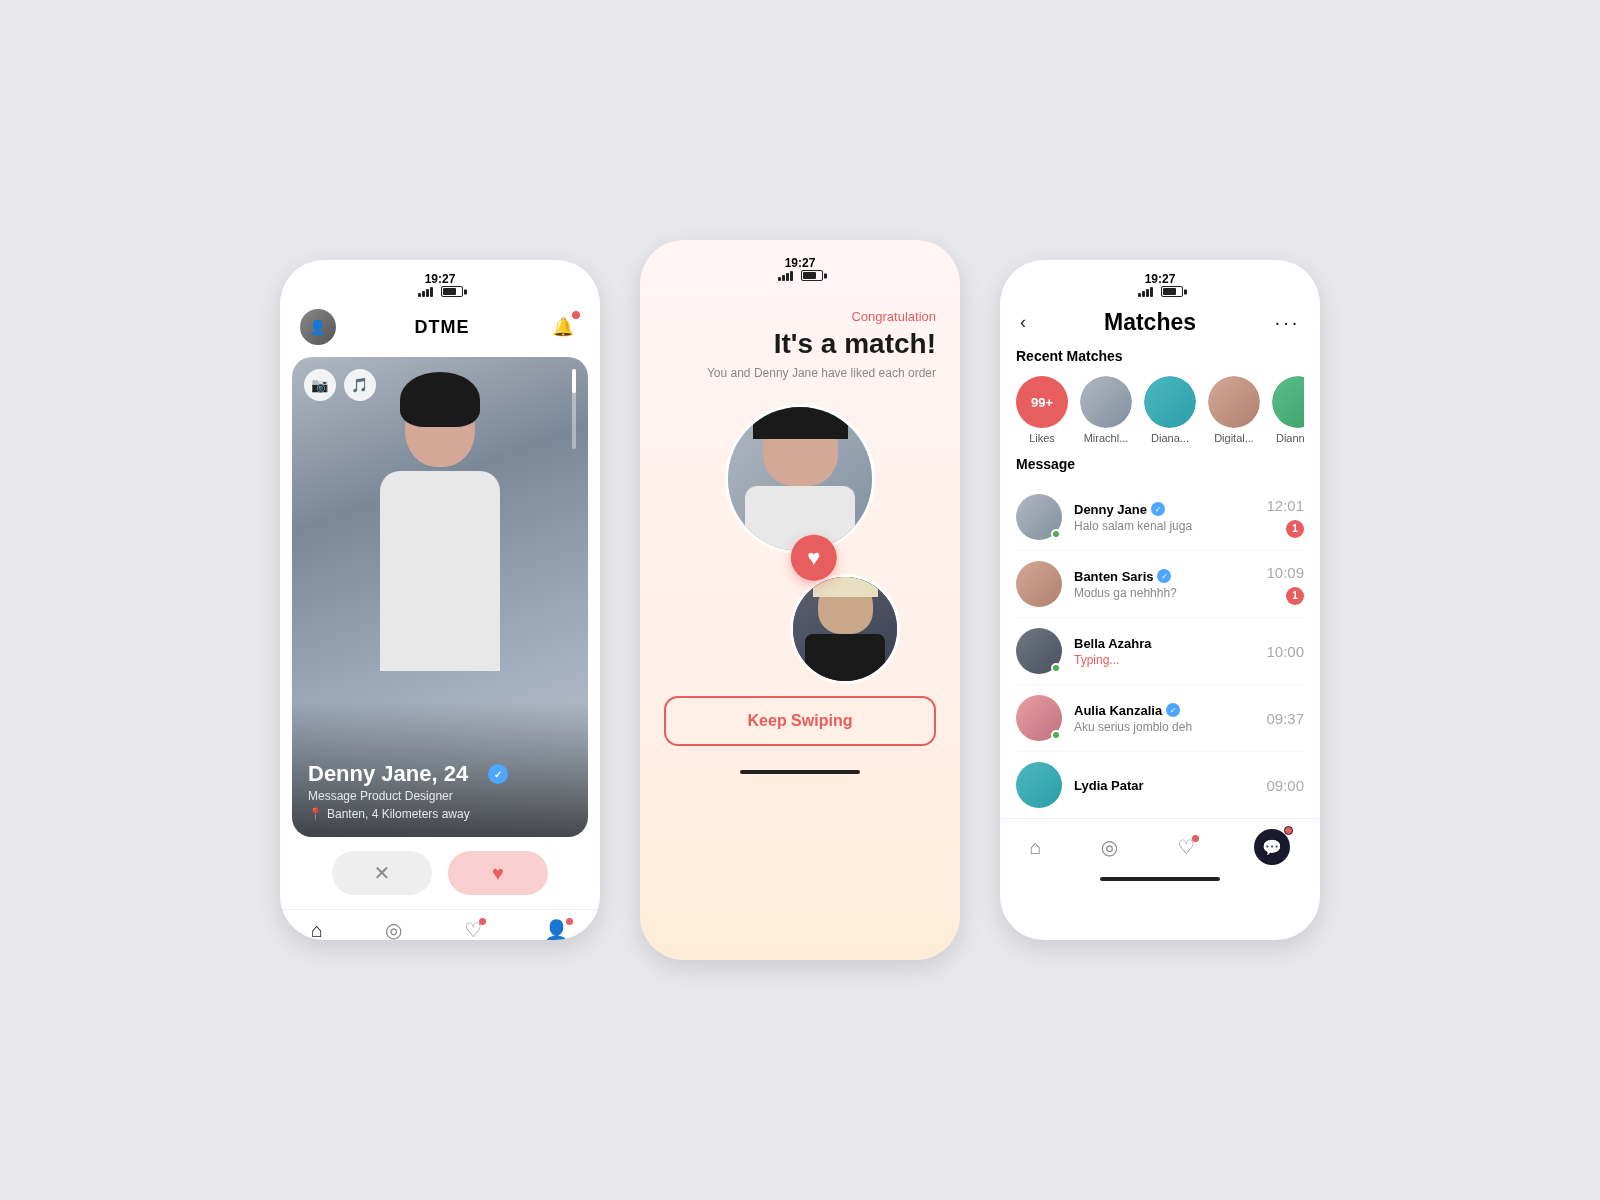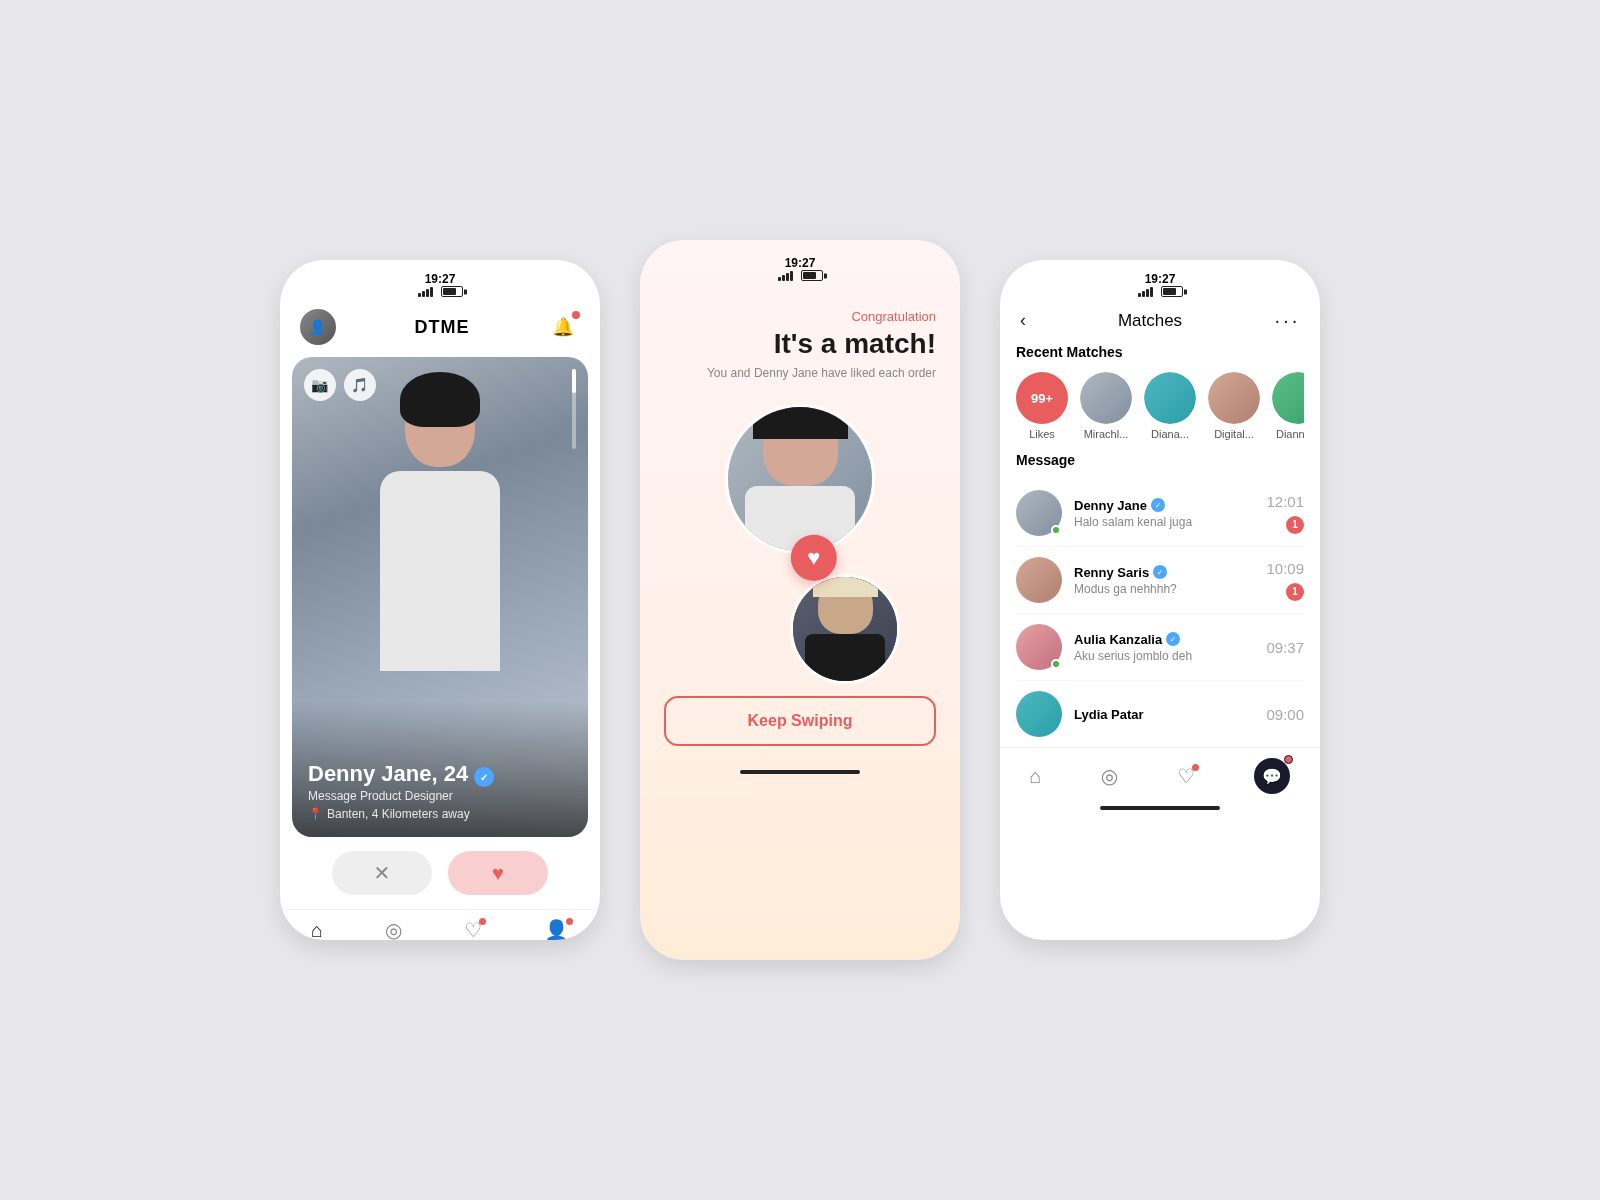--- a/index.html
+++ b/index.html
@@ -212,22 +212,22 @@
       left: 0;
       right: 0;
       padding: 60px 16px 16px;
       background: linear-gradient(to top, rgba(0,0,0,0.65) 0%, transparent 100%);
     }
     .card-name {
       color: #fff;
       font-size: 22px;
       font-weight: 700;
       display: flex;
-      align-items: flex-end;
-      gap: 6px;
+      align-items: center;
+      gap: 20px;
     }
     .verified-badge {
       width: 20px;
       height: 20px;
       background: #4da6ff;
       border-radius: 50%;
       display: flex;
       align-items: center;
       justify-content: center;
       color: #fff;
@@ -427,21 +427,21 @@
     }
 
     
     .phone-right .header {
       display: flex;
       align-items: center;
       justify-content: space-between;
       padding: 4px 20px 12px;
     }
     .back-btn { font-size: 18px; color: #222; }
-    .page-title { font-size: 17px; font-weight: 400; }
+    .page-title { font-size: 23px; font-weight: 700; }
     .more-btn { font-size: 20px; color: #222; letter-spacing: 2px; }
 
     .recent-matches-section { padding: 0 16px 12px; }
     .section-label { font-size: 14px; font-weight: 700; margin-bottom: 12px; }
 
     .recent-matches-row {
       display: flex;
       gap: 12px;
       overflow: hidden;
     }
@@ -828,31 +828,46 @@
           <div class="msg-badge">1</div>
         </div>
       </div>
 
       <div class="message-item">
         <div class="msg-avatar">
           <div class="msg-avatar-inner av-warm"></div>
         </div>
         <div class="msg-content">
           <div class="msg-name-row">
-            <span class="msg-name">Renny Saris</span>
+            <span class="msg-name">Banten Saris</span>
             <div class="verified-sm">✓</div>
           </div>
           <div class="msg-preview">Modus ga nehhhh?</div>
         </div>
         <div class="msg-meta">
           <span class="msg-time">10:09</span>
           <div class="msg-badge">1</div>
         </div>
       </div>
 
+      <div class="message-item">
+        <div class="msg-avatar">
+          <div class="msg-avatar-inner av-dark"></div>
+          <div class="online-dot"></div>
+        </div>
+        <div class="msg-content">
+          <div class="msg-name-row">
+            <span class="msg-name">Bella Azahra</span>
+          </div>
+          <div class="msg-preview typing">Typing...</div>
+        </div>
+        <div class="msg-meta">
+          <span class="msg-time">10:00</span>
+        </div>
+      </div>
 
       <div class="message-item">
         <div class="msg-avatar">
           <div class="msg-avatar-inner av-pink"></div>
           <div class="online-dot"></div>
         </div>
         <div class="msg-content">
           <div class="msg-name-row">
             <span class="msg-name">Aulia Kanzalia</span>
             <div class="verified-sm">✓</div>

